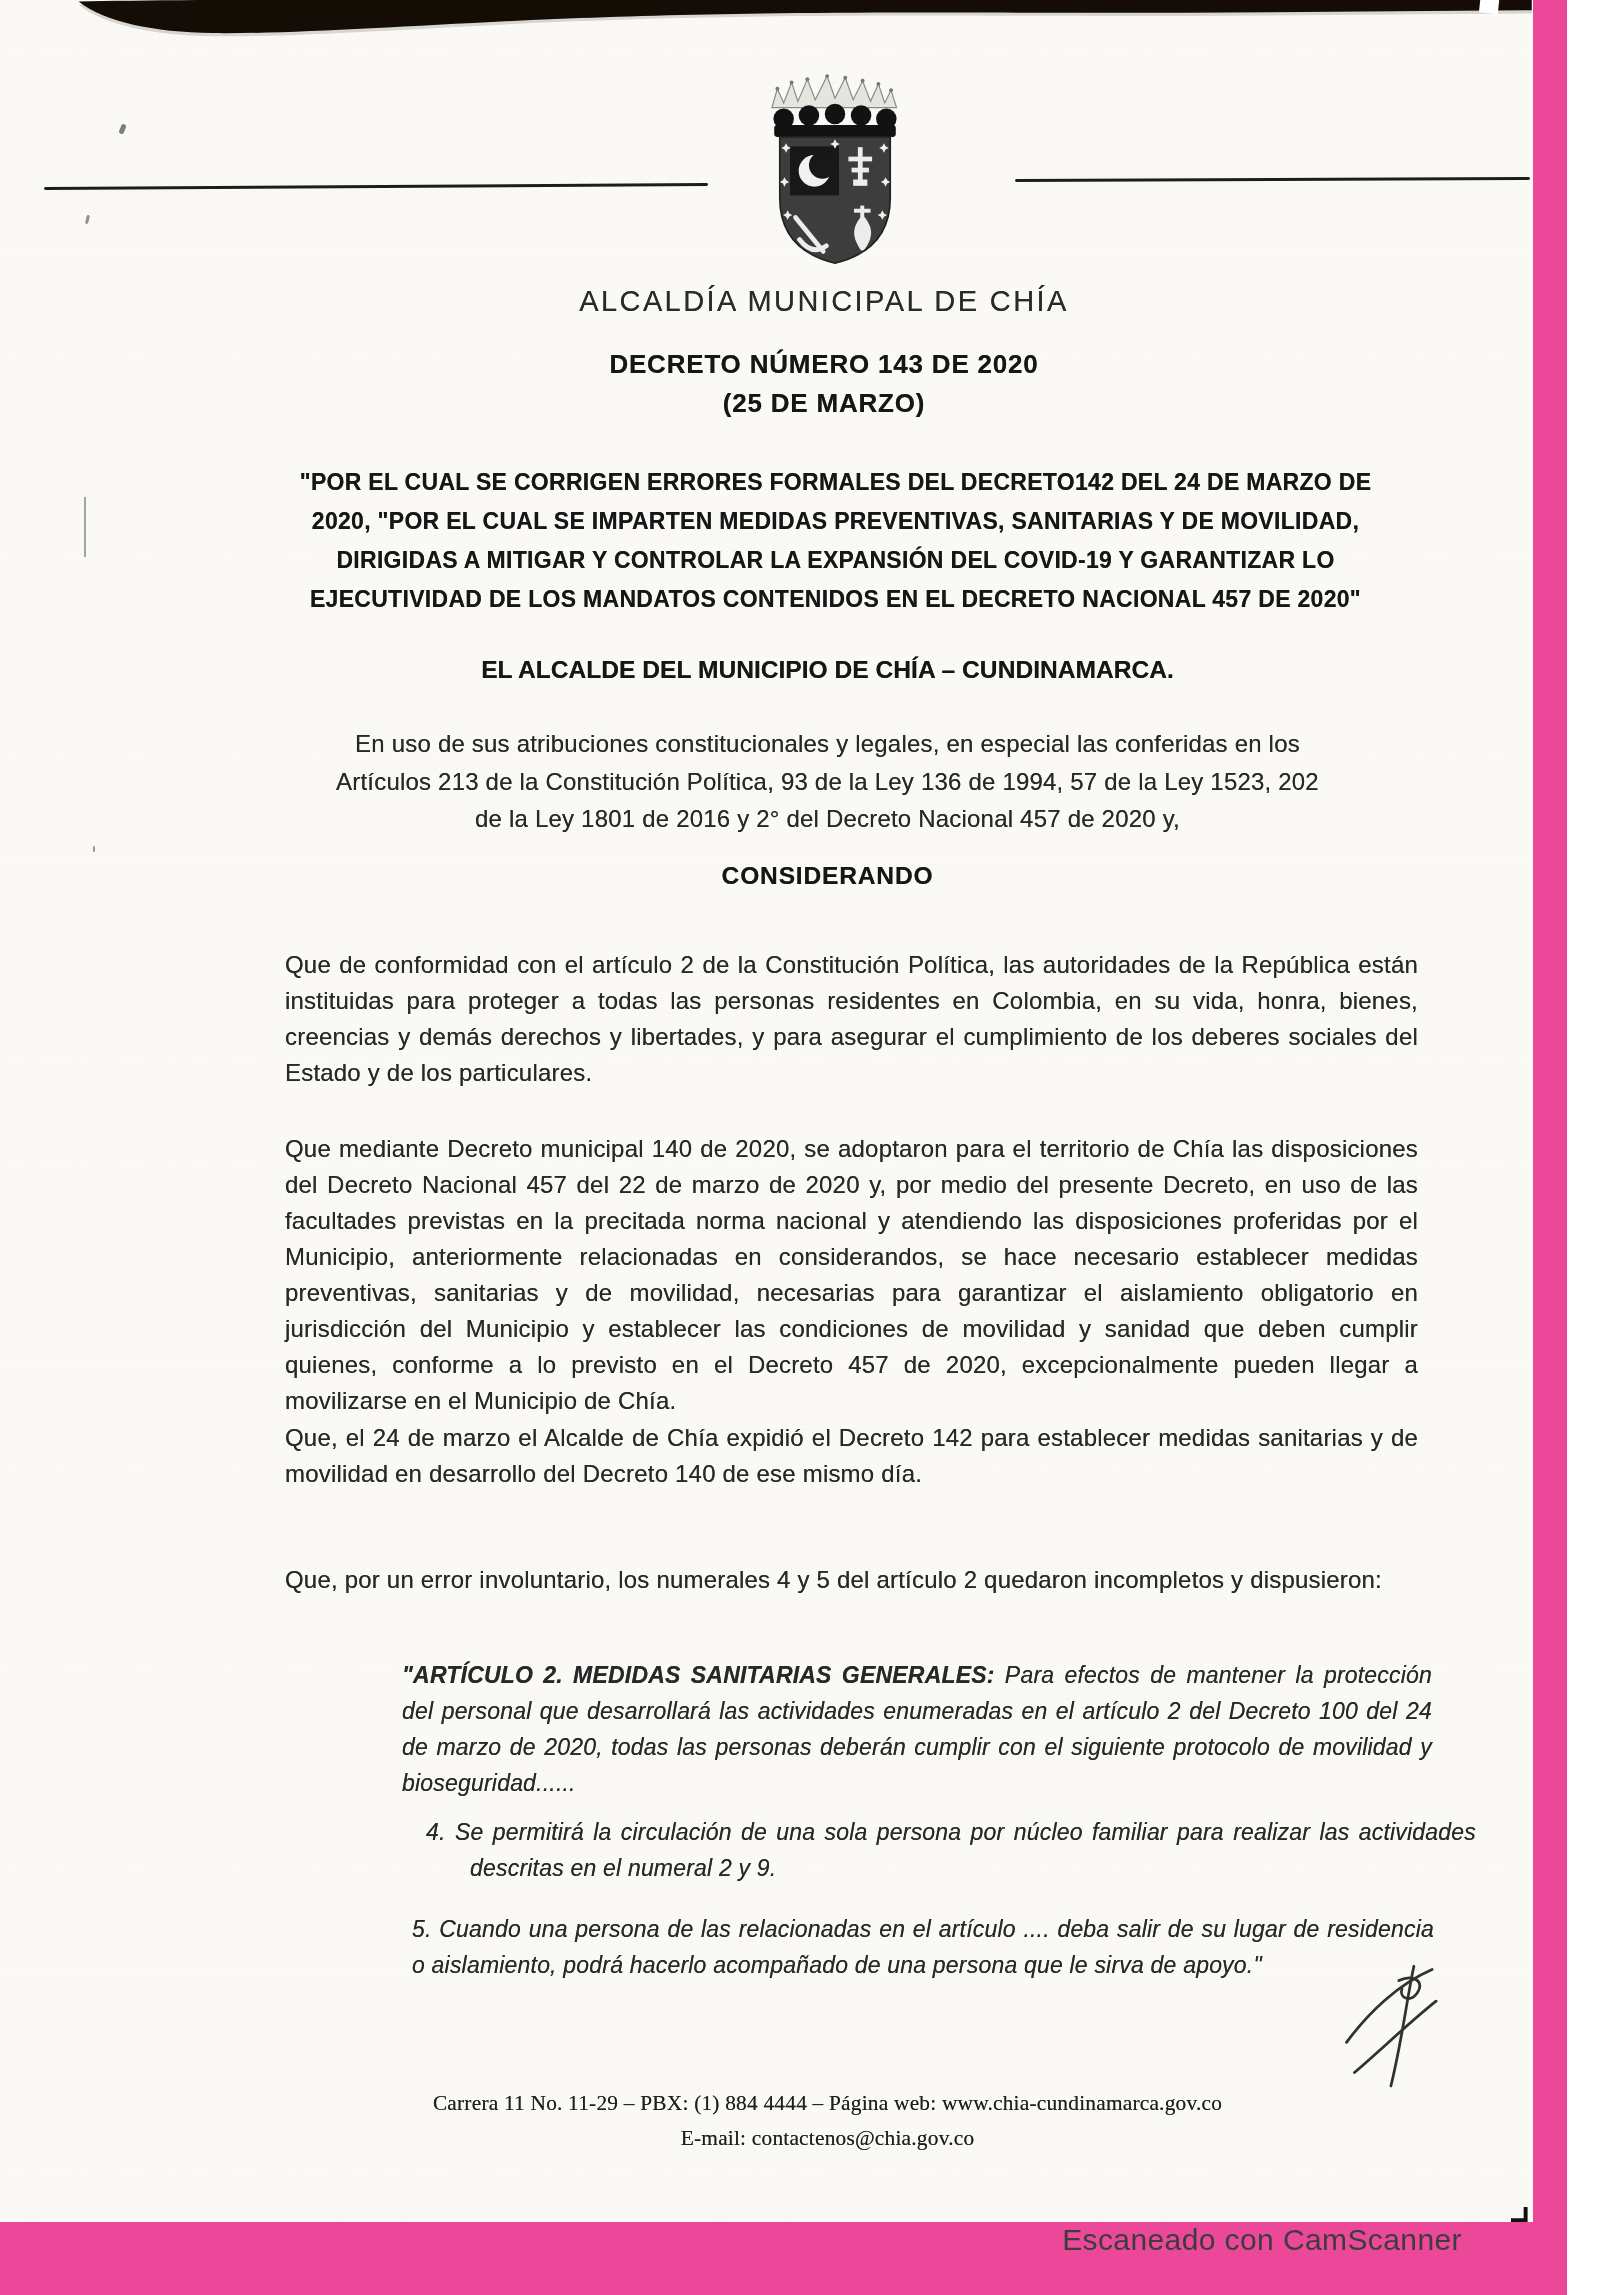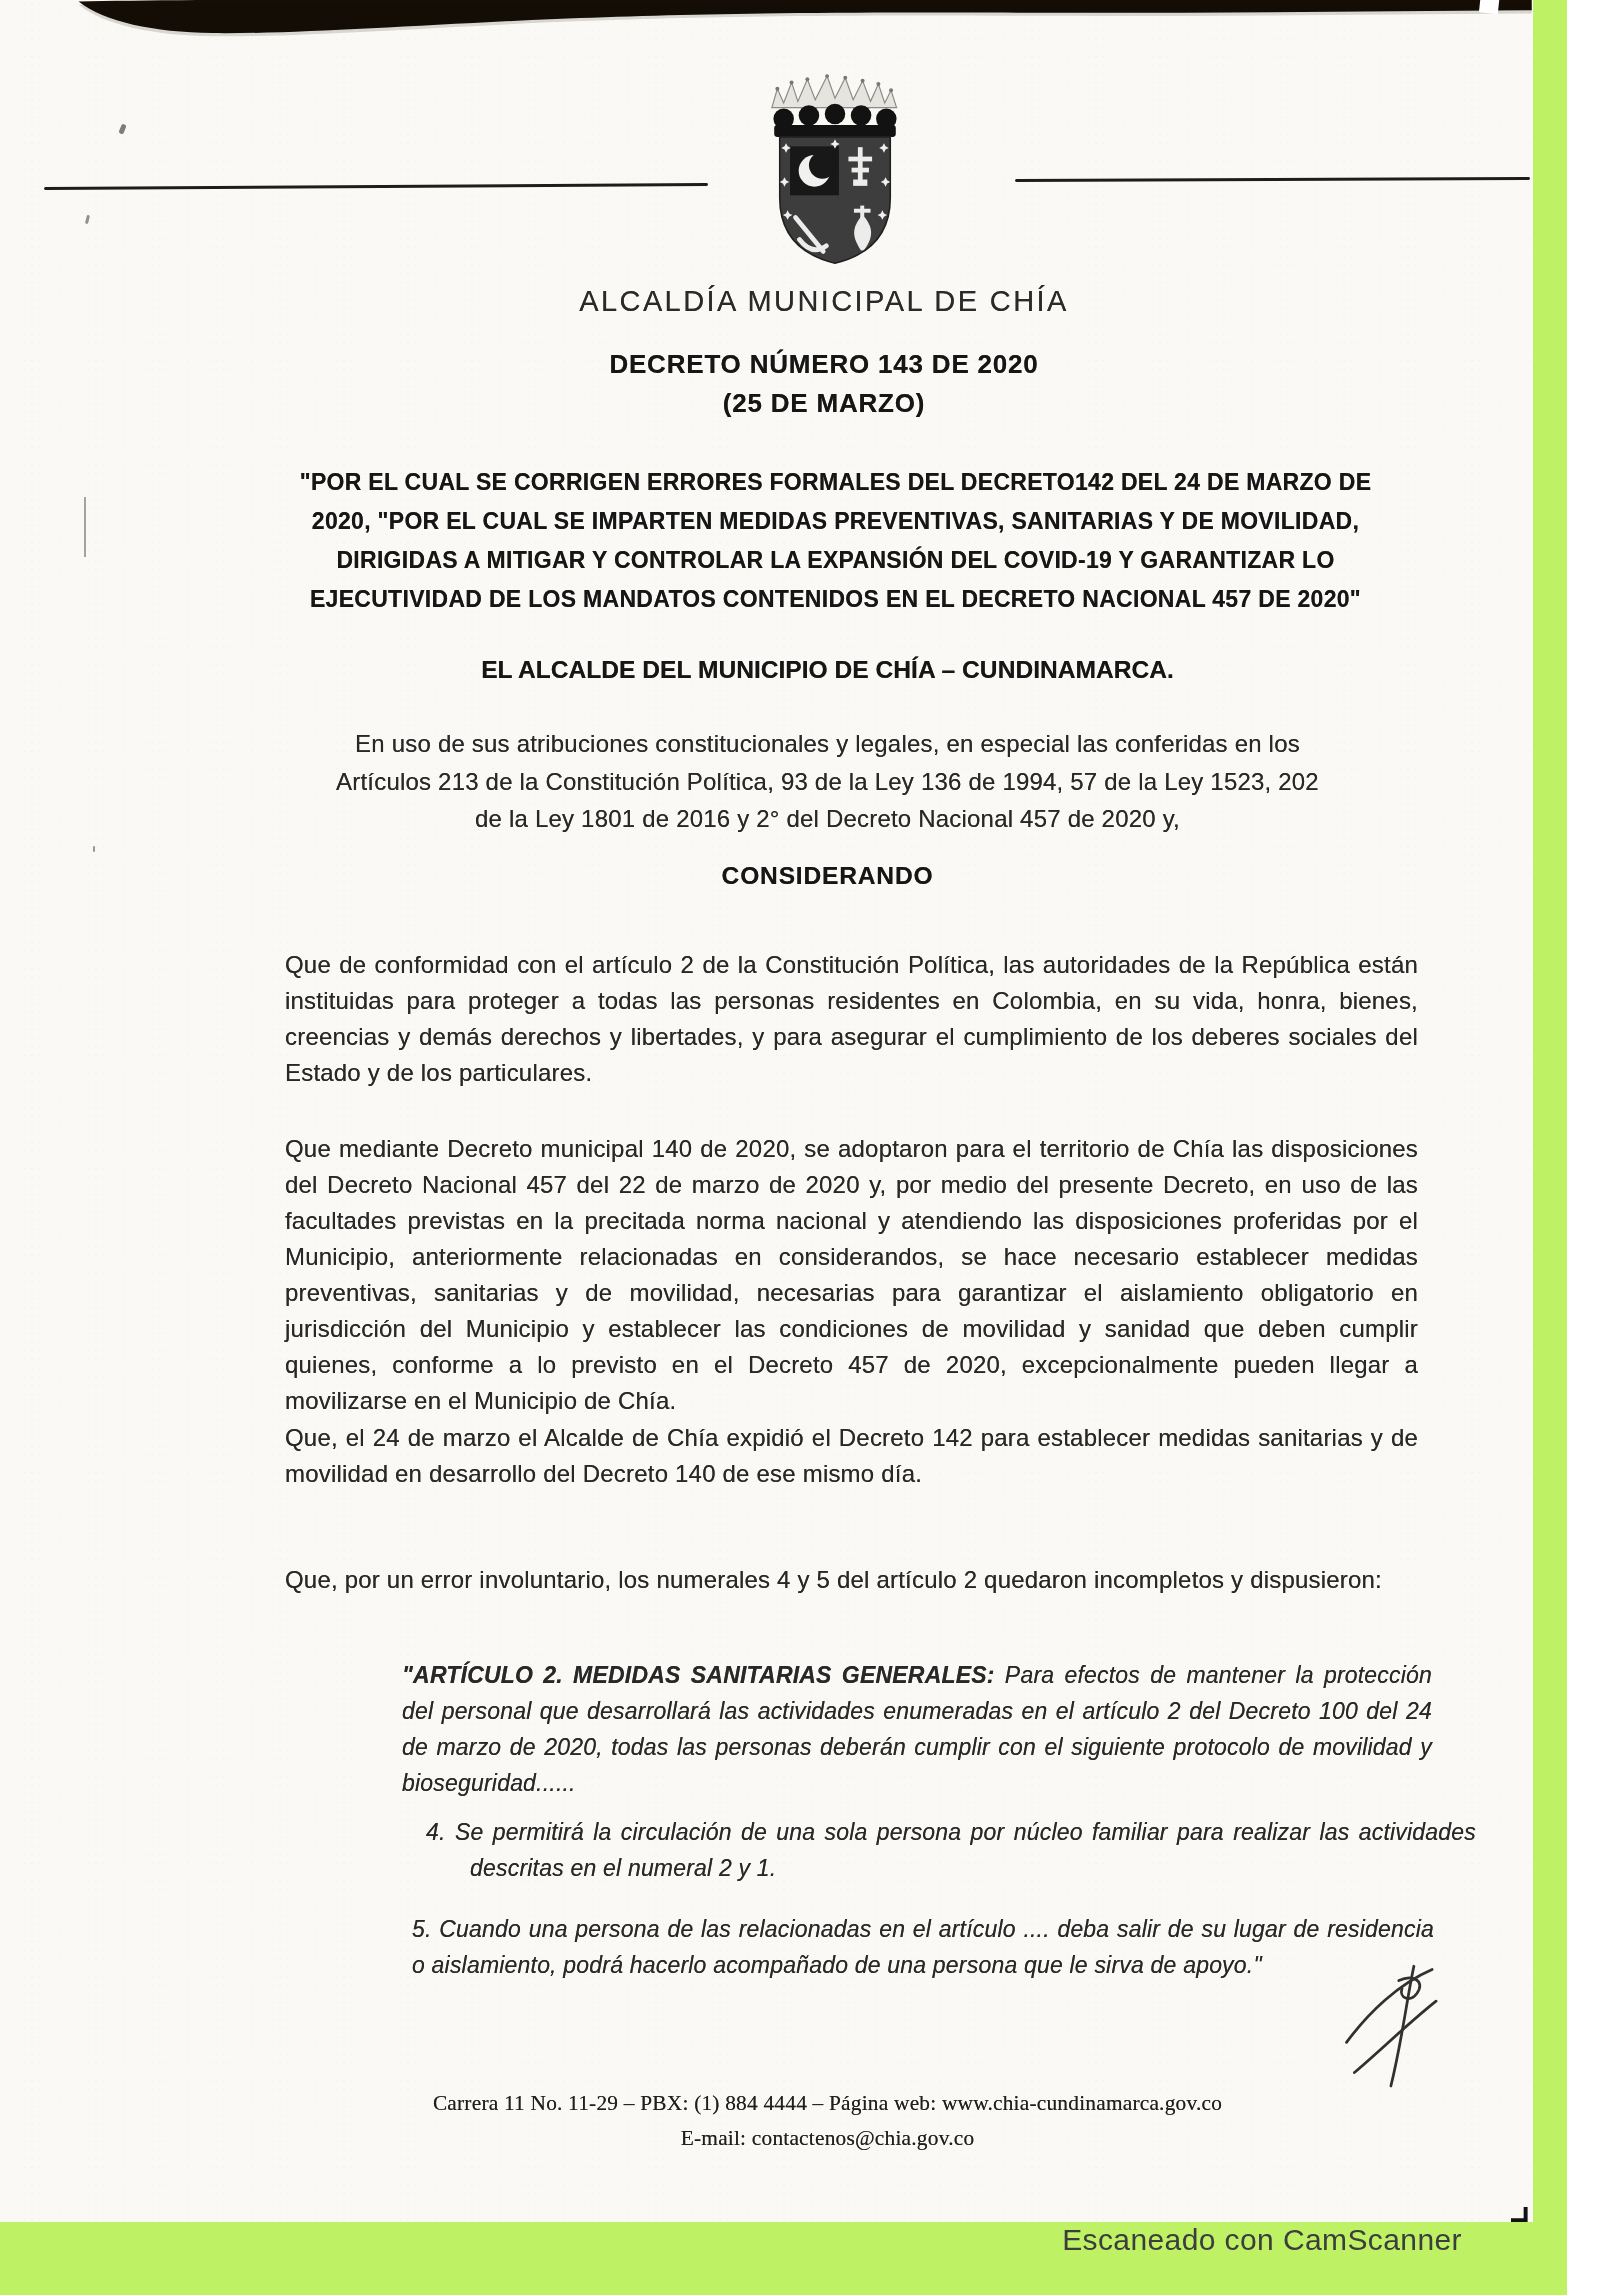--- a/index.html
+++ b/index.html
@@ -1,16 +1,16 @@
 <!DOCTYPE html>
 <html style="font-size:12.7px"><head>
 <meta charset="utf-8">
 <style>
   html,body{margin:0;padding:0;background:#ffffff;}
-  .canvas{position:relative;width:1567px;height:2295px;background:#bef264;overflow:hidden;
+  .canvas{position:relative;width:1567px;height:2295px;background:#ec4899;overflow:hidden;
           font-family:"Liberation Sans",sans-serif;}
   
   .scan{position:absolute;left:0;top:0;width:1533px;height:2222px;background:#faf9f5;
         background-image:radial-gradient(rgba(60,50,30,0.035) 0.8px,transparent 0.8px);
         background-size:7.1px 8.7px;color:#272727;}
   .scan .txt{text-shadow:0 0 0.6px rgba(45,45,45,.75);}
   .abs{position:absolute;}
   .center{text-align:center;white-space:nowrap;transform-origin:center;}
   .h-light{font-size:29px;letter-spacing:2.4px;color:#2a2a2a;}
   .h-bold{font-size:26px;font-weight:700;letter-spacing:0.8px;color:#161616;}
@@ -120,21 +120,21 @@
     <div class="abs body-p txt" style="left:285px;top:1420px;width:1133px;">Que, el 24 de marzo el Alcalde de Chía expidió el Decreto 142 para establecer medidas sanitarias y de movilidad en desarrollo del Decreto 140 de ese mismo día.</div>
     <div class="abs body-p txt" style="left:285px;top:1562px;width:1133px;">Que, por un error involuntario, los numerales 4 y 5 del artículo 2 quedaron incompletos y dispusieron:</div>
 
     <div class="abs quote-p txt" style="left:402px;top:1657px;width:1030px;">
       <span class="lead">"ARTÍCULO 2. MEDIDAS SANITARIAS GENERALES:</span>
       <span>Para efectos de mantener la protección del personal que desarrollará las actividades enumeradas en el artículo 2 del Decreto 100 del 24 de marzo de 2020, todas las personas deberán cumplir con el siguiente protocolo de movilidad y bioseguridad......</span>
     </div>
 
     <div class="abs q-item hang txt" style="left:426px;top:1814px;width:1006px;">
       <span>4.</span>
-      <span>Se permitirá la circulación de una sola persona por núcleo familiar para realizar las actividades descritas en el numeral 2 y 1.</span>
+      <span>Se permitirá la circulación de una sola persona por núcleo familiar para realizar las actividades descritas en el numeral 2 y 9.</span>
     </div>
 
     <div class="abs q-item txt" style="left:412px;top:1911px;width:1022px;">
       <span>5.</span>
       <span>Cuando una persona de las relacionadas en el artículo .... deba salir de su lugar de residencia o aislamiento, podrá hacerlo acompañado de una persona que le sirva de apoyo."</span>
     </div>
 
     <svg class="abs" style="left:1337px;top:1963px;" width="107" height="131" viewBox="0 0 135 165">
       <g stroke="#1c1c1c" stroke-width="3.5" fill="none" stroke-linecap="round" opacity="0.9">
         <path d="M12,100 C40,62 78,26 120,8"></path>

